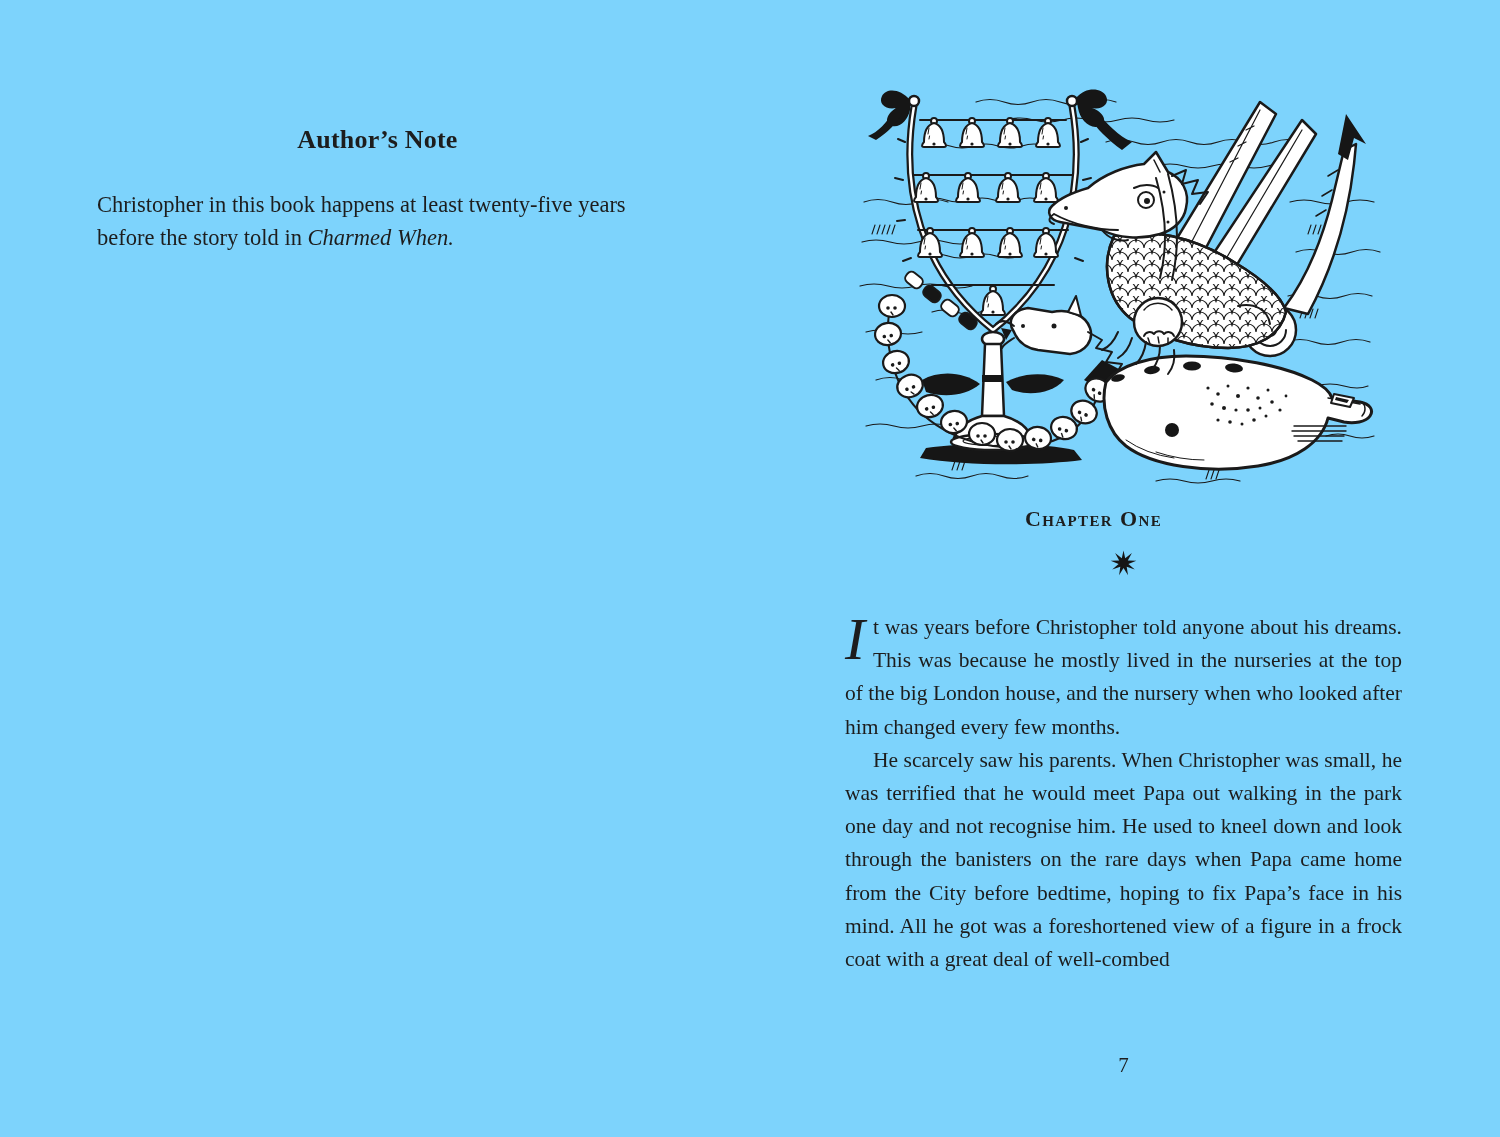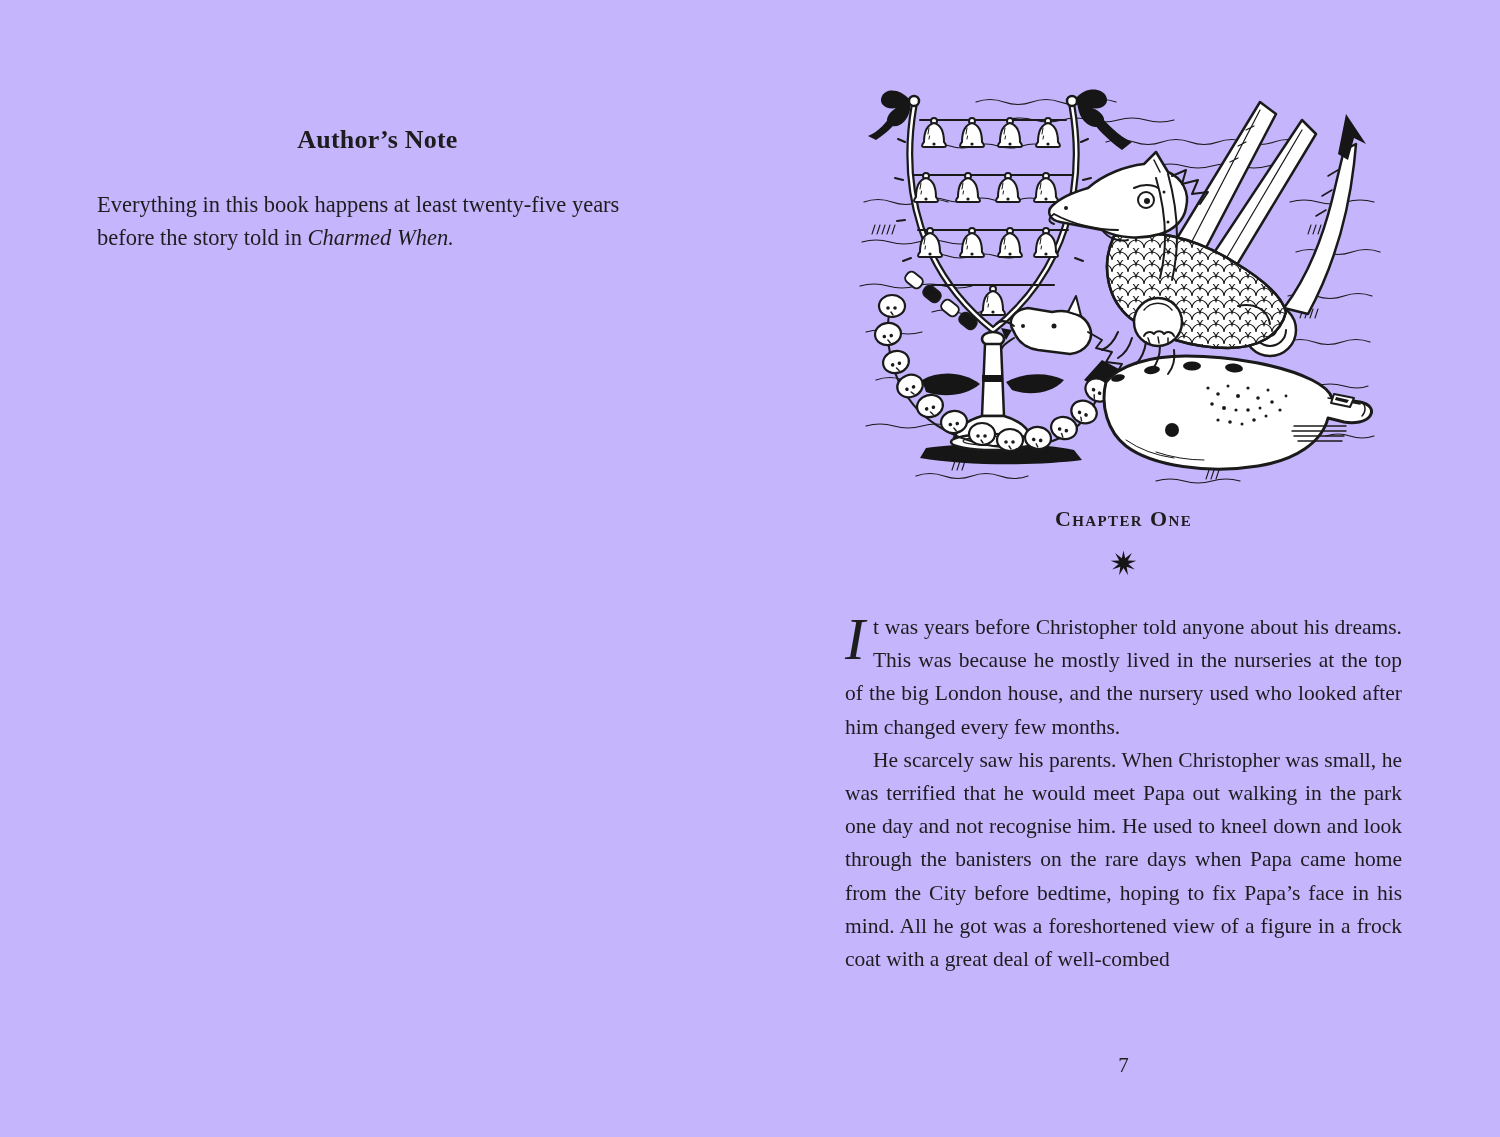--- a/index.html
+++ b/index.html
@@ -1,42 +1,42 @@
 <!DOCTYPE html>
 <html><head>
 <meta charset="utf-8">
 <style>
   html,body{margin:0;padding:0;background:#ffffff;}
-  .spread{position:relative;width:1500px;height:1137px;background:#c4b5fd;overflow:hidden;
+  .spread{position:relative;width:1500px;height:1137px;background:#7dd3fc;overflow:hidden;
           font-family:"Liberation Serif", serif;color:#1d1d1d;}
   
   .an-title{position:absolute;left:97px;top:124px;width:561px;text-align:center;
             font-weight:bold;font-size:26px;line-height:31px;letter-spacing:.2px;}
   .an-body{position:absolute;left:97px;top:188px;width:561px;font-size:22.5px;line-height:33px;}
   .an-body .it{font-style:italic;}
   
   .illo{position:absolute;left:856px;top:80px;width:534px;height:412px;}
-  .chapter{position:absolute;left:845px;top:505px;width:557px;text-align:center;
+  .chapter{position:absolute;left:815px;top:505px;width:557px;text-align:center;
            font-variant:small-caps;font-weight:600;font-size:22px;line-height:28px;letter-spacing:1.4px;}
   .ornament{position:absolute;left:845px;top:550px;width:557px;display:flex;justify-content:center;}
   .body-right{position:absolute;left:845px;top:611px;width:557px;font-size:21.5px;line-height:33.2px;
               text-align:justify;}
   .body-right p{margin:0;}
   .body-right p.p2{text-indent:28px;}
   .dropcap{float:left;font-style:italic;font-size:60px;line-height:50px;padding:3px 8px 0 0;}
   .pageno{position:absolute;left:845px;top:1053px;width:557px;text-align:center;font-size:21px;}
 </style>
 </head>
 <body>
 
 <div class="spread">
 
   <div>
     <div class="an-title">Author’s Note</div>
-    <div class="an-body"><span>Everything in this book happens at least twenty-five years before the story told in </span><span class="it">Charmed When.</span></div>
+    <div class="an-body"><span>Christopher in this book happens at least twenty-five years before the story told in </span><span class="it">Charmed When.</span></div>
   </div>
 
   <div>
 
     <svg class="illo" viewBox="0 0 534 412" fill="none" stroke="#1a1a1a" stroke-linecap="round" stroke-linejoin="round">
       <defs>
         <pattern id="scalePat" width="16" height="12" patternUnits="userSpaceOnUse">
           <path d="M0 12 a8 8 0 0 1 16 0 M-8 6 a8 8 0 0 1 16 0 M8 6 a8 8 0 0 1 16 0" fill="none" stroke="#1a1a1a" stroke-width="1.1"></path>
         </pattern>
         <g id="bell" stroke="#1a1a1a" stroke-width="2">
@@ -233,19 +233,19 @@
 
     <div class="chapter">Chapter One</div>
 
     <div class="ornament">
       <svg width="27" height="27" viewBox="0 0 27 27">
         <polygon fill="#161616" points="13.5,0.5 15.2,8.3 21.9,3 17.8,10.5 26.3,10.7 18.4,13.9 24.8,19.5 16.7,16.8 18,25.2 13.5,18 9.1,25.2 10.3,16.8 2.2,19.5 8.6,13.9 0.7,10.7 9.2,10.5 5.1,3 11.8,8.3"></polygon>
       </svg>
     </div>
 
     <div class="body-right">
-      <p><span class="dropcap">I</span><span>t was years before Christopher told anyone about his dreams. This was because he mostly lived in the nurseries at the top of the big London house, and the nursery used who looked after him changed every few months.</span></p>
+      <p><span class="dropcap">I</span><span>t was years before Christopher told anyone about his dreams. This was because he mostly lived in the nurseries at the top of the big London house, and the nursery when who looked after him changed every few months.</span></p>
       <p class="p2">He scarcely saw his parents. When Christopher was small, he was terrified that he would meet Papa out walking in the park one day and not recognise him. He used to kneel down and look through the banisters on the rare days when Papa came home from the City before bedtime, hoping to fix Papa’s face in his mind. All he got was a foreshortened view of a figure in a frock coat with a great deal of well-combed</p>
     </div>
 
     <div class="pageno">7</div>
   </div>
 </div>
 
 </body></html>

